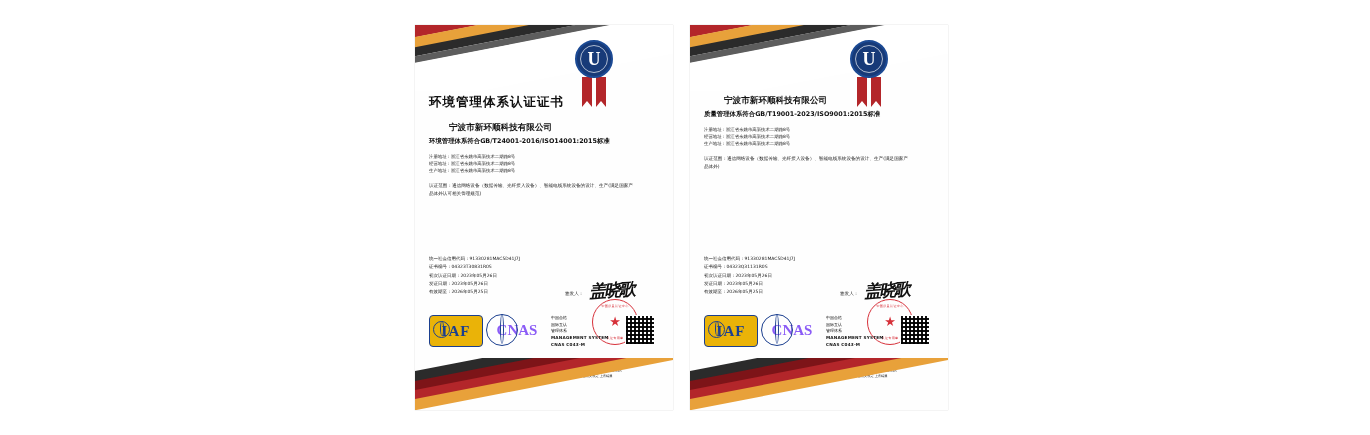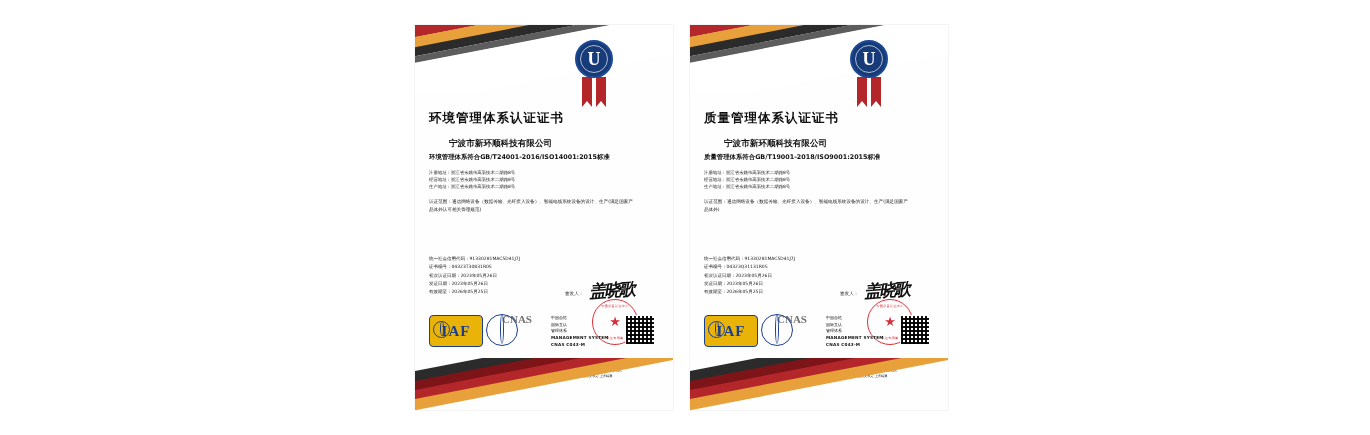--- a/index.html
+++ b/index.html
@@ -131,21 +131,21 @@
     left: 14px;
     top: 70px;
     width: 230px;
   }
   .cert-title {
     font-family: "DejaVu Sans", sans-serif;
     font-size: 12.5px;
     font-weight: bold;
     color: #111;
     letter-spacing: 1px;
-    margin: 16px 0 13px 0;
+    margin: 0 0 13px 0;
     line-height: 1.1;
   }
   .company {
     font-family: "DejaVu Sans", sans-serif;
     font-size: 8.6px;
     font-weight: bold;
     color: #111;
     margin-bottom: 3px;
     margin-left: 20px;
   }
@@ -277,25 +277,26 @@
     left: 6px; top: -1px;
     width: 2px; height: 15px;
     border-left: 1px solid #1b3f8f;
     border-right: 1px solid #1b3f8f;
     border-radius: 50%;
   }
   .cnas {
     position: absolute;
     left: 56px; top: 2px;
     width: 64px; height: 34px;
-    color: #737373;
+    color: #8b5cf6;
     font-family: "Liberation Serif", serif;
     font-weight: bold;
-    font-size: 11px;
+    font-size: 15px;
     display: flex;
+    align-items: center;
     justify-content: center;
     letter-spacing: 0px;
   }
   .cnas .ring {
     position: absolute;
     left: 1px; top: 1px;
     width: 30px; height: 30px;
     border-radius: 50%;
     border: 1.5px solid #1b3f8f;
   }
@@ -450,23 +451,22 @@
       <div class="white-cut"></div>
     </div>
 
     <div class="emblem">
       <div class="ribbon-l"></div>
       <div class="ribbon-r"></div>
       <div class="disc">U</div>
     </div>
 
     <div class="content">
-      <div class="cert-title">质量管理体系认证证书</div>
       <div class="company">宁波市新环顺科技有限公司</div>
-      <div class="standard">质量管理体系符合GB/T19001-2018/ISO9001:2015标准</div>
+      <div class="standard">质量管理体系符合GB/T19001-2023/ISO9001:2015标准</div>
       <div class="addr-block">
         <div>注册地址：浙江省余姚市高新技术二期路8号</div>
         <div>经营地址：浙江省余姚市高新技术二期路8号</div>
         <div>生产地址：浙江省余姚市高新技术二期路8号</div>
       </div>
       <div class="scope">认证范围：通信网络设备（数据传输、光纤接入设备）、智能电线系统设备的设计、生产(满足国家产品体外)</div>
     </div>
 
     <div class="reg-block">
       <div>统一社会信用代码：91330281MAC5D41J7J</div>

